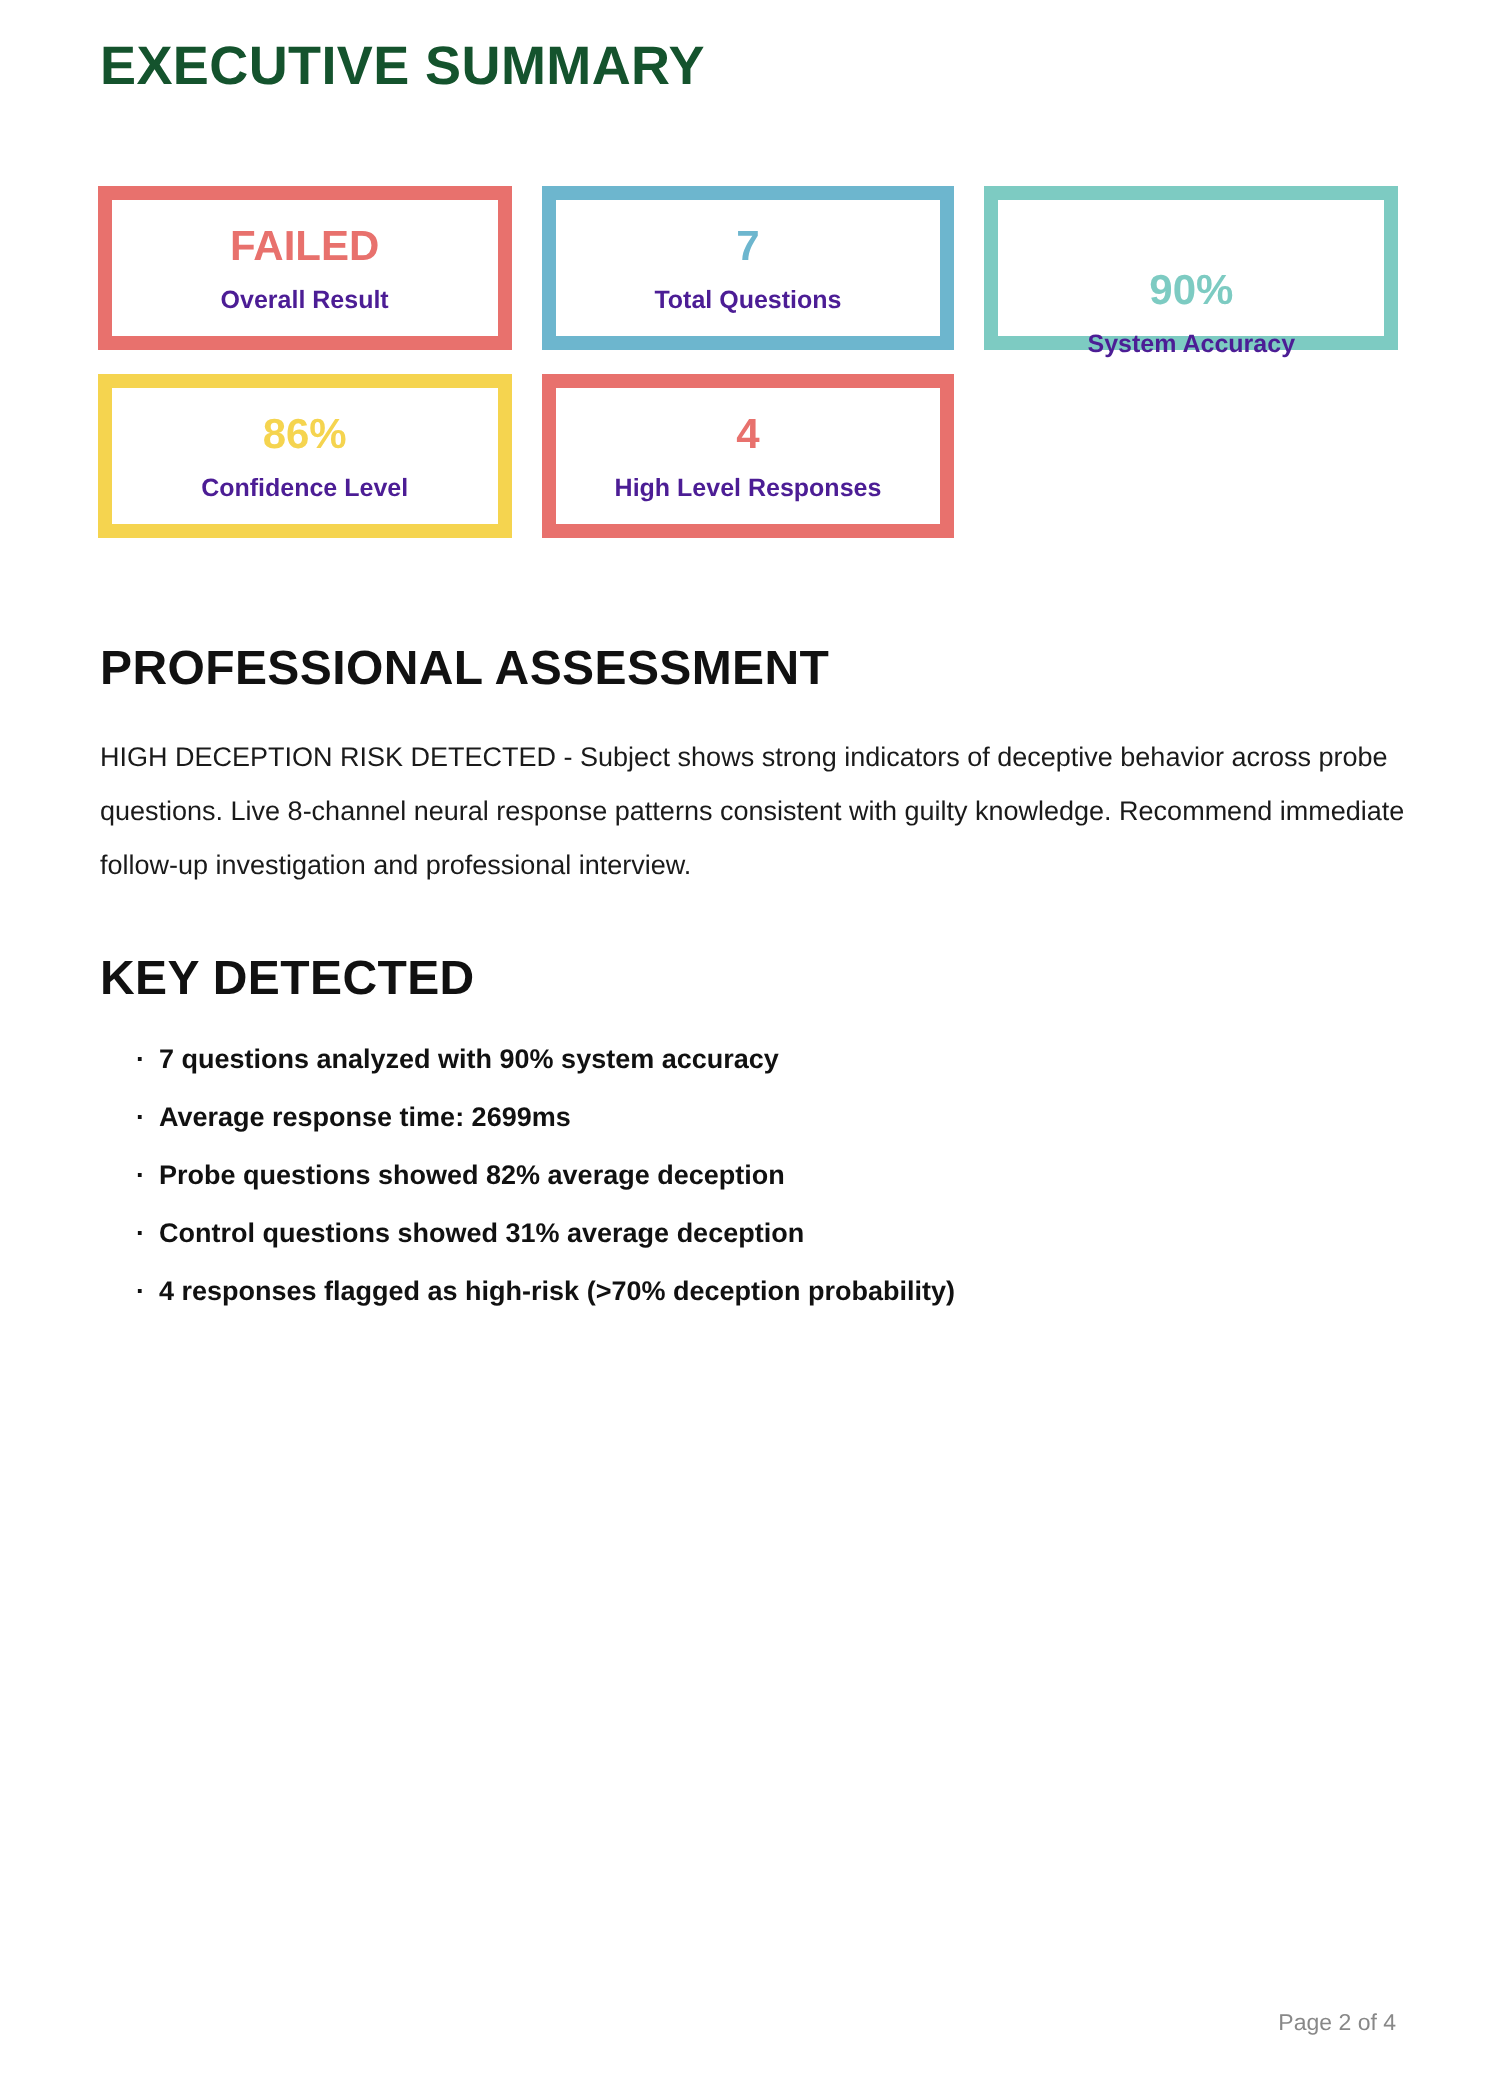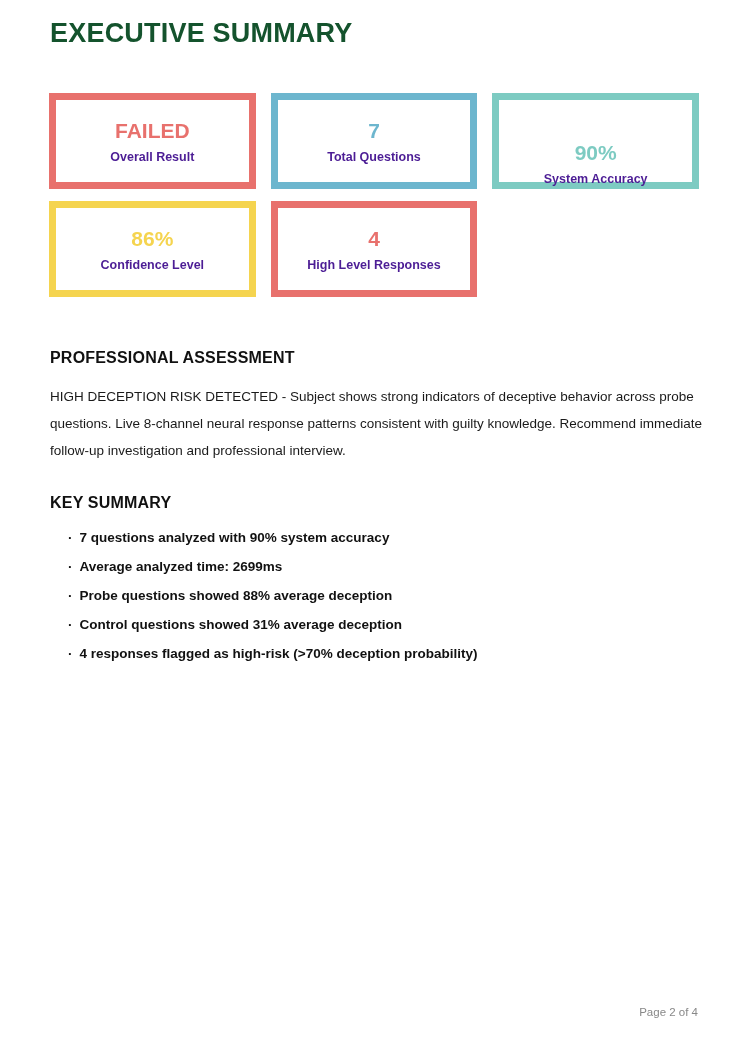--- a/index.html
+++ b/index.html
@@ -24,21 +24,21 @@
   }
   .cards {
     margin: 46px 0 0 49px;
     width: 650px;
     display: grid;
     grid-template-columns: repeat(3, 1fr);
     column-gap: 15px;
     row-gap: 12px;
   }
   .stat-card {
-    height: 96px;
+    height: 82px;
     border: 7px solid #cccccc;
     background: #ffffff;
     display: flex;
     flex-direction: column;
     align-items: center;
     justify-content: center;
     text-align: center;
   }
   .stat-value {
     font-size: 21px;
@@ -47,21 +47,21 @@
     margin-bottom: 10px;
   }
   .stat-label {
     font-size: 12.5px;
     font-weight: bold;
     color: #4c1d95;
     line-height: 1;
   }
   .section-heading {
     margin: 0 0 0 50px;
-    font-size: 16px;
+    font-size: 24px;
     font-weight: bold;
     color: #111111;
     letter-spacing: 0.2px;
   }
   .heading-assessment { margin-top: 52px; }
   .heading-findings { margin-top: 30px; }
   .assessment-body {
     margin: 16px 45px 0 50px;
     width: 660px;
     font-size: 13.5px;
@@ -120,24 +120,24 @@
     </div>
     <div class="stat-card" style="border-color: rgb(232, 113, 109);">
       <div class="stat-value" style="color: rgb(232, 113, 109);">4</div>
       <div class="stat-label">High Level Responses</div>
     </div>
   </div>
 
   <h2 class="section-heading heading-assessment">PROFESSIONAL ASSESSMENT</h2>
   <p class="assessment-body">HIGH DECEPTION RISK DETECTED - Subject shows strong indicators of deceptive behavior across probe questions. Live 8-channel neural response patterns consistent with guilty knowledge. Recommend immediate follow-up investigation and professional interview.</p>
 
-  <h2 class="section-heading heading-findings">KEY SUMMARY</h2>
+  <h2 class="section-heading heading-findings">KEY DETECTED</h2>
   <ul class="findings">
     <li class="finding-item"><span class="bullet">·</span><span>7 questions analyzed with 90% system accuracy</span></li>
-    <li class="finding-item"><span class="bullet">·</span><span>Average analyzed time: 2699ms</span></li>
-    <li class="finding-item"><span class="bullet">·</span><span>Probe questions showed 88% average deception</span></li>
+    <li class="finding-item"><span class="bullet">·</span><span>Average response time: 2699ms</span></li>
+    <li class="finding-item"><span class="bullet">·</span><span>Probe questions showed 82% average deception</span></li>
     <li class="finding-item"><span class="bullet">·</span><span>Control questions showed 31% average deception</span></li>
     <li class="finding-item"><span class="bullet">·</span><span>4 responses flagged as high-risk (&gt;70% deception probability)</span></li>
   </ul>
 
   <div class="footer">Page 2 of 4</div>
 
 </div>
 
 </body></html>

